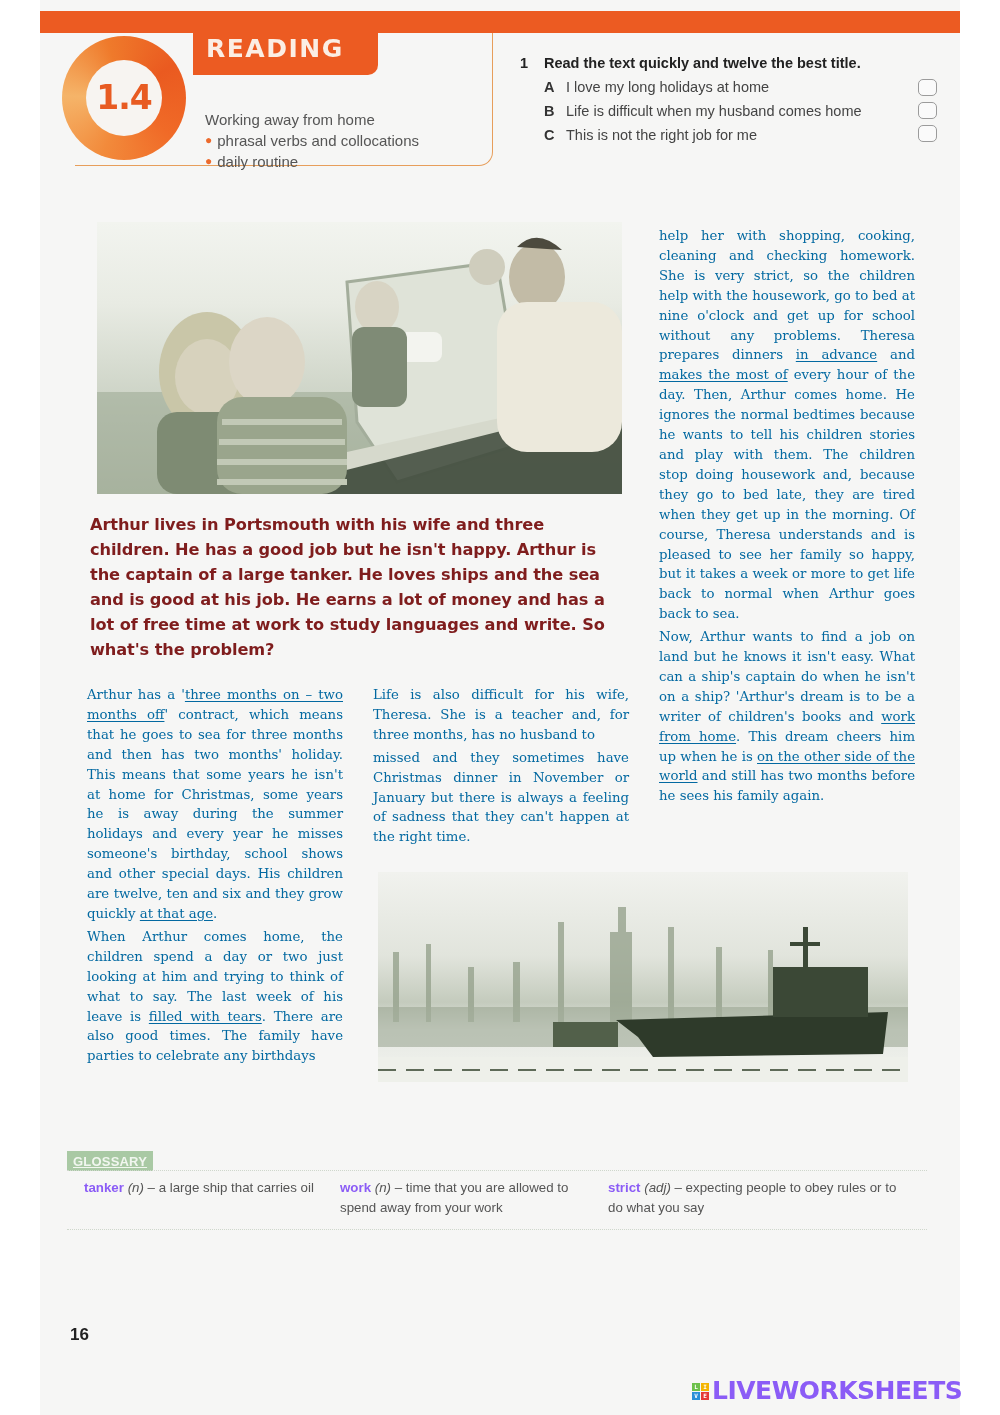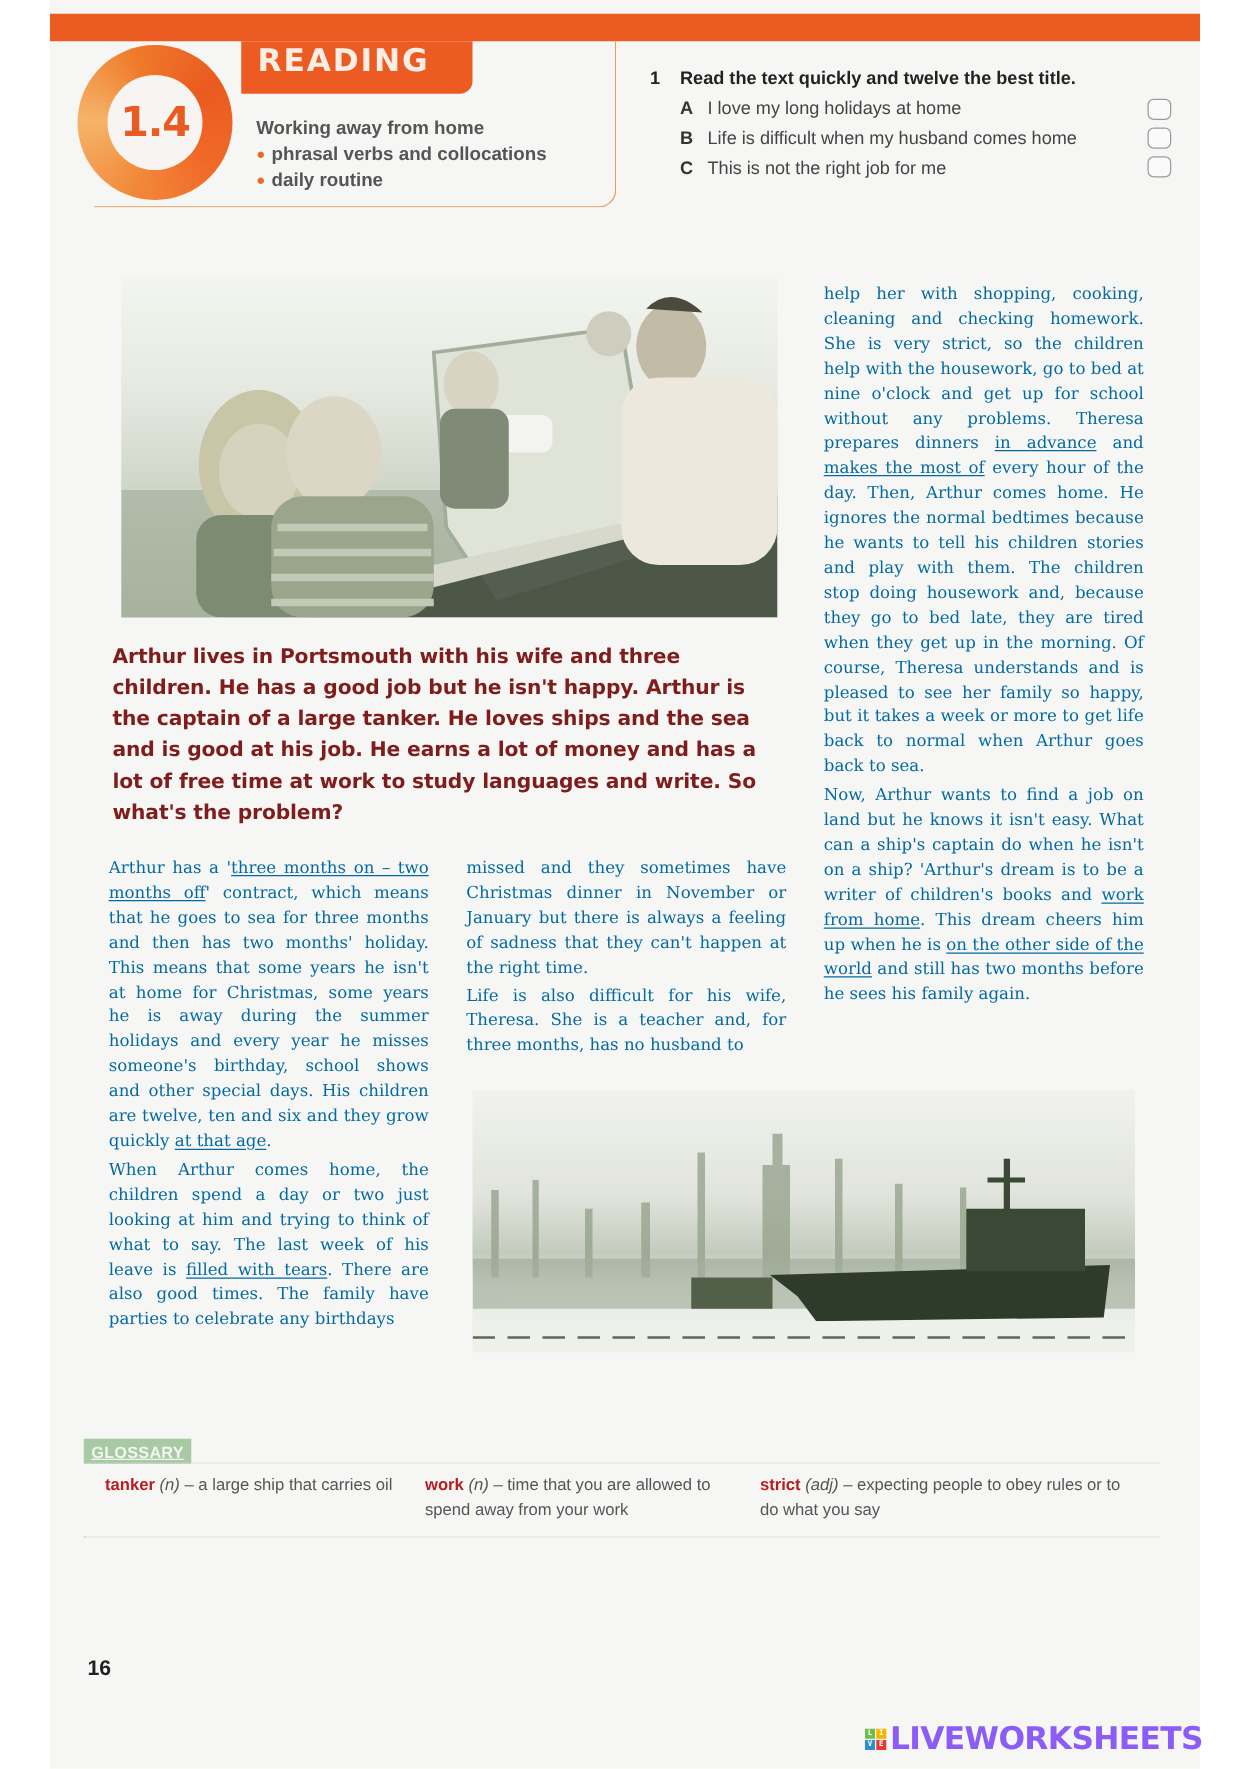--- a/index.html
+++ b/index.html
@@ -6,21 +6,21 @@
   html, body { width: 1000px; height: 1415px; background: #ffffff; overflow: hidden; }
   body { position: relative; font-family: "DejaVu Sans", sans-serif; color: #2a2a2a; }
   .page { position: absolute; left: 40px; top: 0; width: 920px; height: 1415px; background: #f6f6f5; }
   .top-bar { position: absolute; left: 40px; top: 11px; width: 920px; height: 22px; background: #ec5b22; }
   .reading-tab { position: absolute; left: 193px; top: 33px; width: 185px; height: 42px; background: #ec5b22; border-bottom-right-radius: 10px; }
   .reading-label { position: absolute; left: 206px; top: 34px; font-family: "DejaVu Sans", sans-serif; font-weight: bold; font-size: 25px; letter-spacing: 1.5px; color: #fbeee4; }
   .header-frame { position: absolute; left: 75px; top: 33px; width: 418px; height: 133px; border-right: 1.5px solid #e79e5b; border-bottom: 1.5px solid #e79e5b; border-bottom-right-radius: 14px; }
   .badge-ring { position: absolute; left: 62px; top: 36px; width: 124px; height: 124px; border-radius: 50%; background: conic-gradient(from 200deg, #f28a3b, #f5b469, #ef7a2b, #ea5a20, #f06a27, #f28a3b); }
   .badge-hole { position: absolute; left: 86px; top: 60px; width: 76px; height: 76px; border-radius: 50%; background: #f7f4f1; }
   .badge-number { position: absolute; left: 86px; top: 60px; width: 76px; height: 76px; line-height: 76px; text-align: center; font-family: "DejaVu Sans", sans-serif; font-weight: bold; font-size: 33px; color: #e85b22; letter-spacing: -1px; }
-  .lesson-info { position: absolute; left: 205px; top: 92px; font-family: "Liberation Sans", sans-serif; font-size: 15px; color: #555; line-height: 21px; font-weight: bold; }
+  .lesson-info { position: absolute; left: 205px; top: 109px; font-family: "Liberation Sans", sans-serif; font-size: 15px; color: #555; line-height: 21px; }
   .lesson-info .bullet-row { display: flex; align-items: center; }
   .lesson-info .dot { color: #ec6a2c; margin-right: 5px; font-size: 12px; }
 
   .exercise { position: absolute; left: 520px; top: 55px; width: 440px; font-family: "Liberation Sans", sans-serif; }
   .ex-title { display: flex; font-size: 14.5px; font-weight: bold; color: #222; }
   .ex-num { width: 24px; }
   .ex-options { margin-left: 24px; margin-top: 4px; }
   .ex-opt { display: flex; font-size: 14.5px; color: #444; height: 24px; align-items: center; }
   .ex-opt .letter { width: 22px; font-weight: bold; color: #333; }
   .checkbox { position: absolute; left: 918px; width: 19px; height: 17px; border: 1.5px solid #9b9b9b; border-radius: 5px; background: #fafafa; cursor: pointer; }
@@ -34,21 +34,21 @@
   .body-text { position: absolute; font-family: "DejaVu Serif", serif; font-size: 13.3px; line-height: 19.9px; color: #0369a1; text-align: justify; }
   .body-text p { margin-bottom: 3px; }
   .body-text u { text-decoration: underline; text-underline-offset: 2px; }
   .col1 { left: 87px; top: 685px; width: 256px; }
   .col2 { left: 373px; top: 685px; width: 256px; }
   .col3 { left: 659px; top: 226px; width: 256px; }
 
   .glossary-tag { position: absolute; left: 67px; top: 1151px; padding: 1px 6px; height: 20px; background: #a9c9a4; color: #f1f6ef; font-family: "Liberation Sans", sans-serif; font-size: 13px; font-weight: bold; letter-spacing: 0.2px; line-height: 19px; text-decoration: underline; }
   .glossary-box { position: absolute; left: 67px; top: 1170px; width: 860px; height: 60px; border-top: 1px dotted #cfd7cc; border-bottom: 1px dotted #cfd7cc; }
   .glossary-entry { position: absolute; top: 1178px; width: 245px; font-family: "Liberation Sans", sans-serif; font-size: 13.3px; line-height: 20px; color: #555; }
-  .glossary-entry .term { font-weight: bold; color: #b91c1c; }
+  .glossary-entry .term { font-weight: bold; color: #8b5cf6; }
   .glossary-entry .pos { font-style: italic; }
 
   .page-number { position: absolute; left: 70px; top: 1325px; font-family: "Liberation Sans", sans-serif; font-weight: bold; font-size: 17px; color: #222; }
 
   .lw-logo { position: absolute; left: 692px; top: 1377px; display: flex; align-items: center; }
   .lw-blocks { display: grid; grid-template-columns: 8px 8px; grid-template-rows: 8px 8px; gap: 1px; margin-right: 3px; }
   .lw-blocks span { display: block; font-family: "DejaVu Sans Mono", monospace; font-size: 6px; color: #fff; text-align: center; line-height: 8px; font-weight: bold; }
   .lw-text { font-family: "DejaVu Sans", sans-serif; font-weight: bold; font-size: 25px; color: #8b5cf6; letter-spacing: -0.5px; line-height: 28px; }
 </style>
 </head>
@@ -123,22 +123,22 @@
 </div>
 
 <div class="intro">Arthur lives in Portsmouth with his wife and three children. He has a good job but he isn't happy. Arthur is the captain of a large tanker. He loves ships and the sea and is good at his job. He earns a lot of money and has a lot of free time at work to study languages and write. So what's the problem?</div>
 
 <div class="body-text col1">
   <p><span>Arthur has a '</span><u>three months on – two months off</u><span>' contract, which means that he goes to sea for three months and then has two months' holiday. This means that some years he isn't at home for Christmas, some years he is away during the summer holidays and every year he misses someone's birthday, school shows and other special days. His children are twelve, ten and six and they grow quickly </span><u>at that age</u><span>.</span></p>
   <p><span>When Arthur comes home, the children spend a day or two just looking at him and trying to think of what to say. The last week of his leave is </span><u>filled with tears</u><span>. There are also good times. The family have parties to celebrate any birthdays</span></p>
 </div>
 
 <div class="body-text col2">
+  <p>Life is also difficult for his wife, Theresa. She is a teacher and, for three months, has no husband to</p>
   <p>missed and they sometimes have Christmas dinner in November or January but there is always a feeling of sadness that they can't happen at the right time.</p>
-  <p>Life is also difficult for his wife, Theresa. She is a teacher and, for three months, has no husband to</p>
 </div>
 
 <div class="body-text col3">
   <p><span>help her with shopping, cooking, cleaning and checking homework. She is very strict, so the children help with the housework, go to bed at nine o'clock and get up for school without any problems. Theresa prepares dinners </span><u>in advance</u><span> and </span><u>makes the most of</u><span> every hour of the day. Then, Arthur comes home. He ignores the normal bedtimes because he wants to tell his children stories and play with them. The children stop doing housework and, because they go to bed late, they are tired when they get up in the morning. Of course, Theresa understands and is pleased to see her family so happy, but it takes a week or more to get life back to normal when Arthur goes back to sea.</span></p>
   <p><span>Now, Arthur wants to find a job on land but he knows it isn't easy. What can a ship's captain do when he isn't on a ship? 'Arthur's dream is to be a writer of children's books and </span><u>work from home</u><span>. This dream cheers him up when he is </span><u>on the other side of the world</u><span> and still has two months before he sees his family again.</span></p>
 </div>
 
 <div class="photo photo-ship">
   <svg width="530" height="210" viewBox="0 0 530 210">
     <g fill="#97a38e" opacity="0.8">

